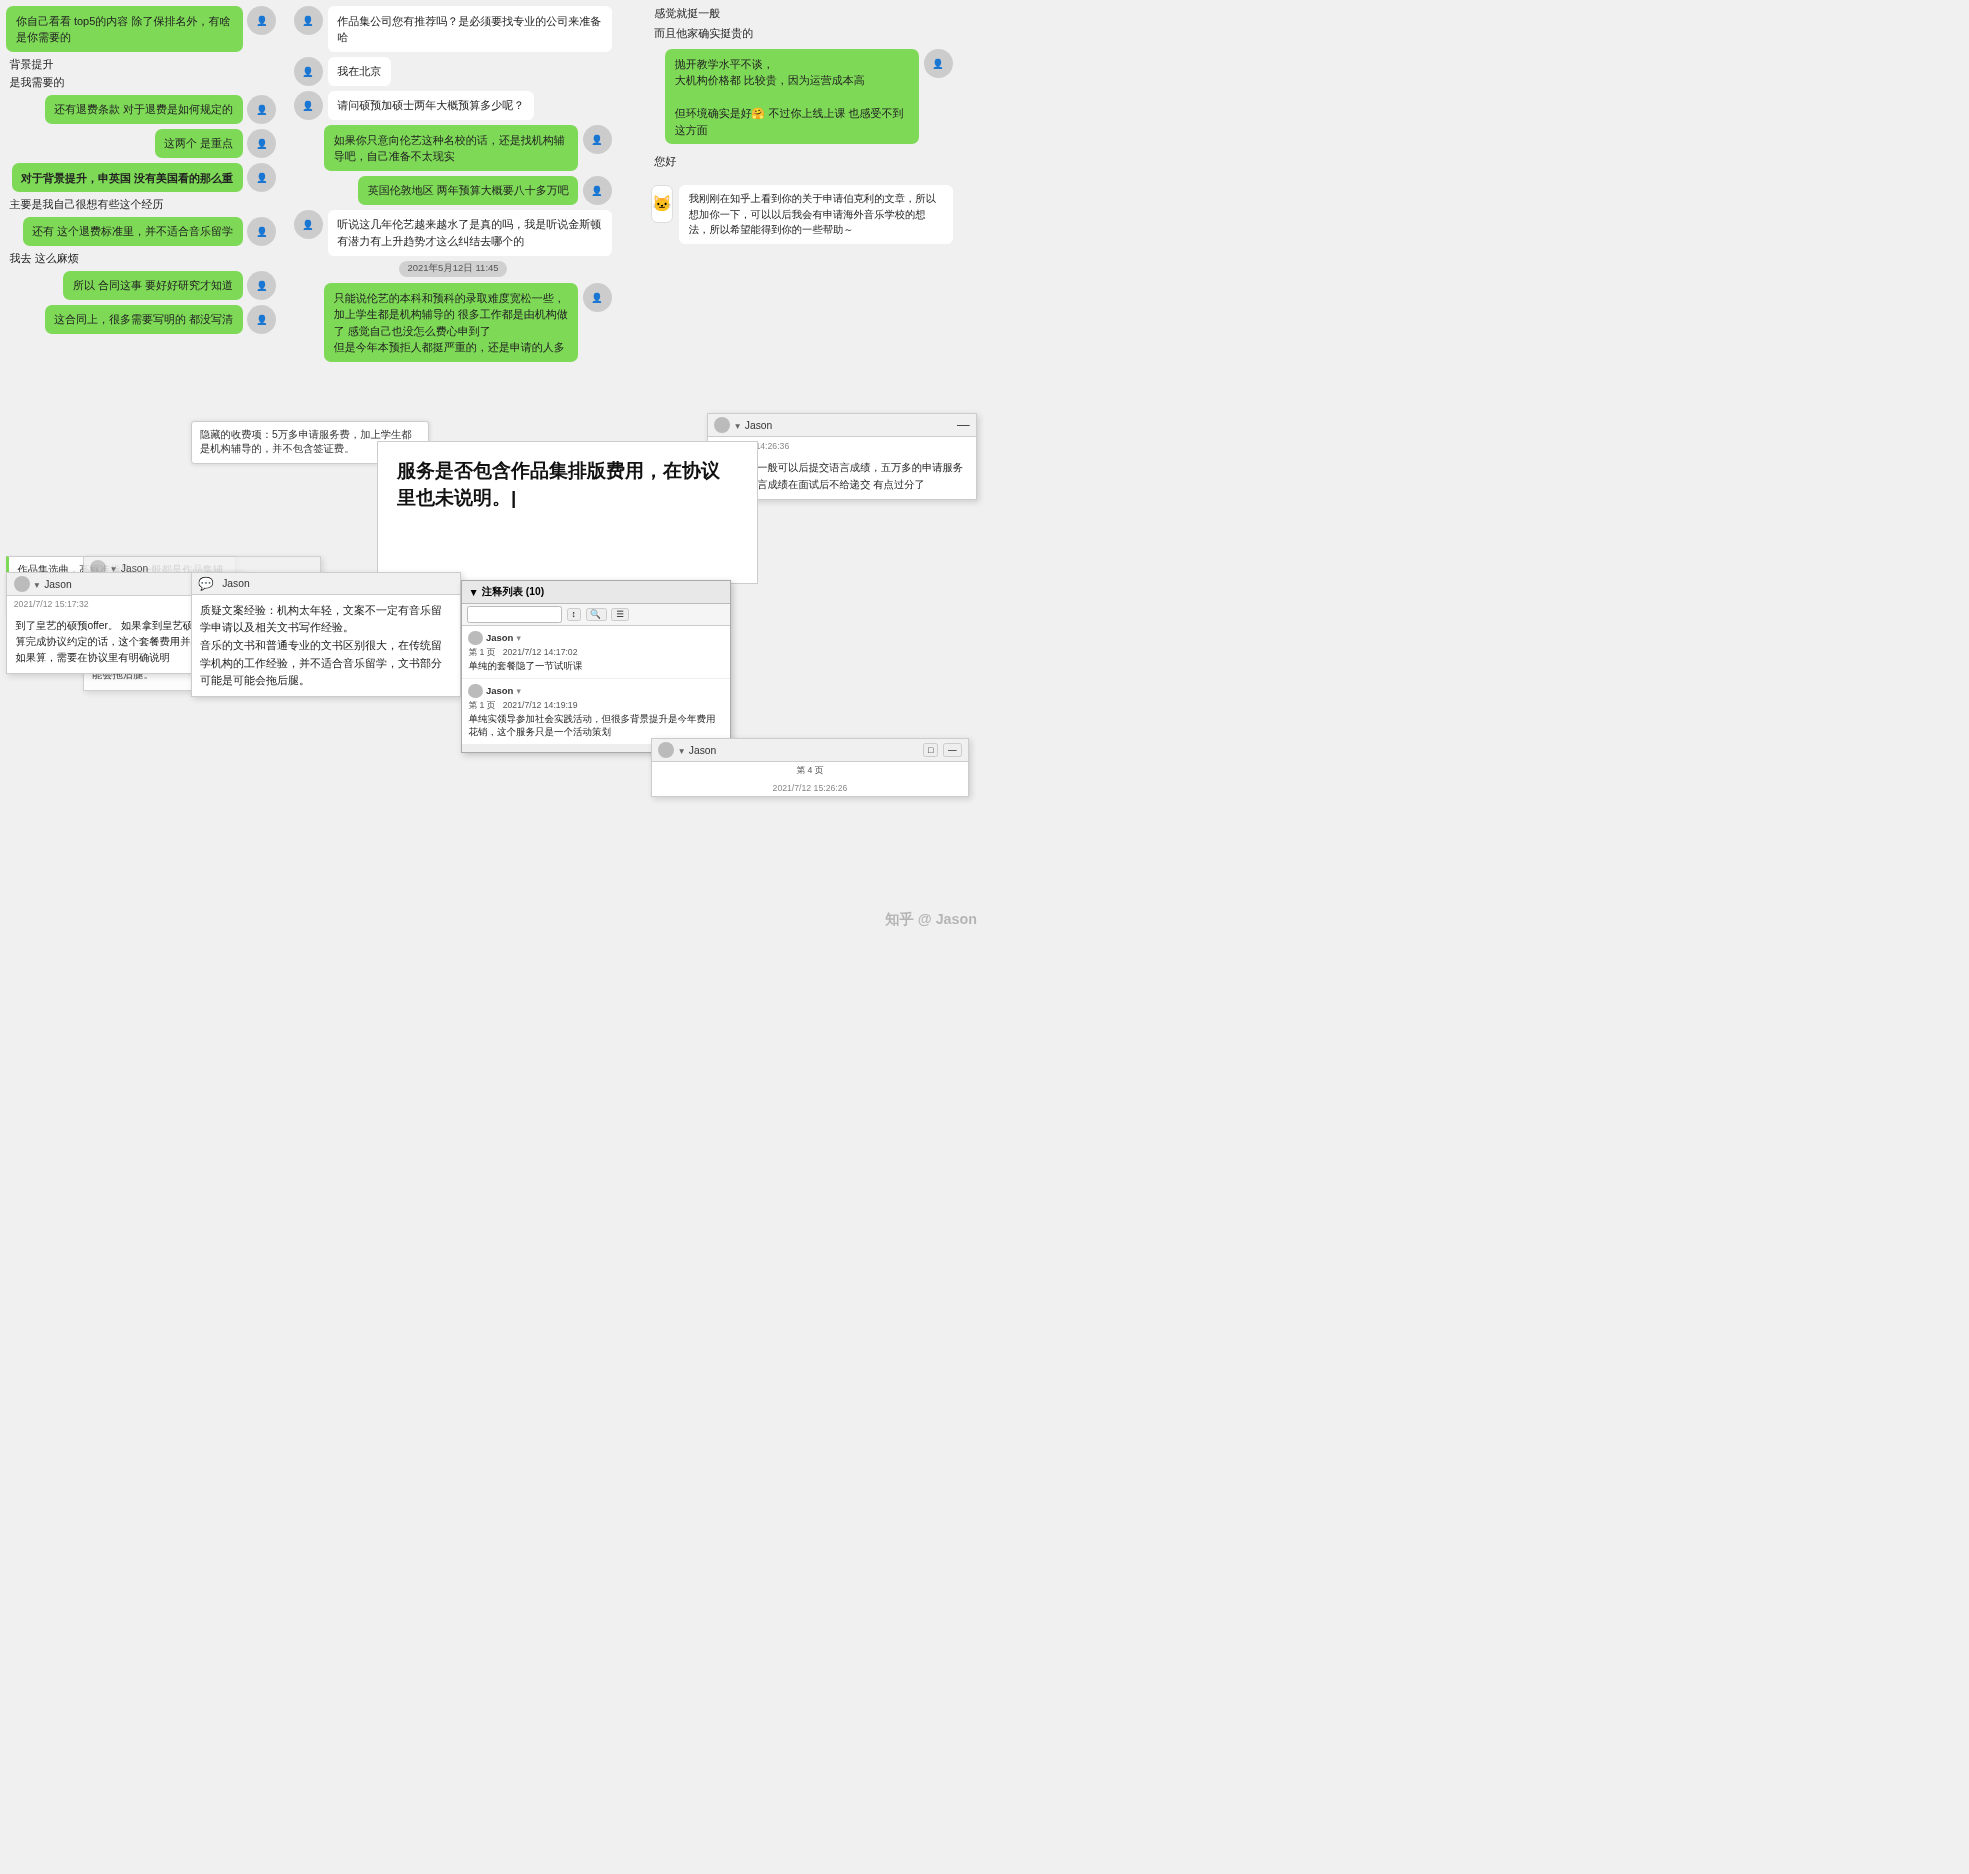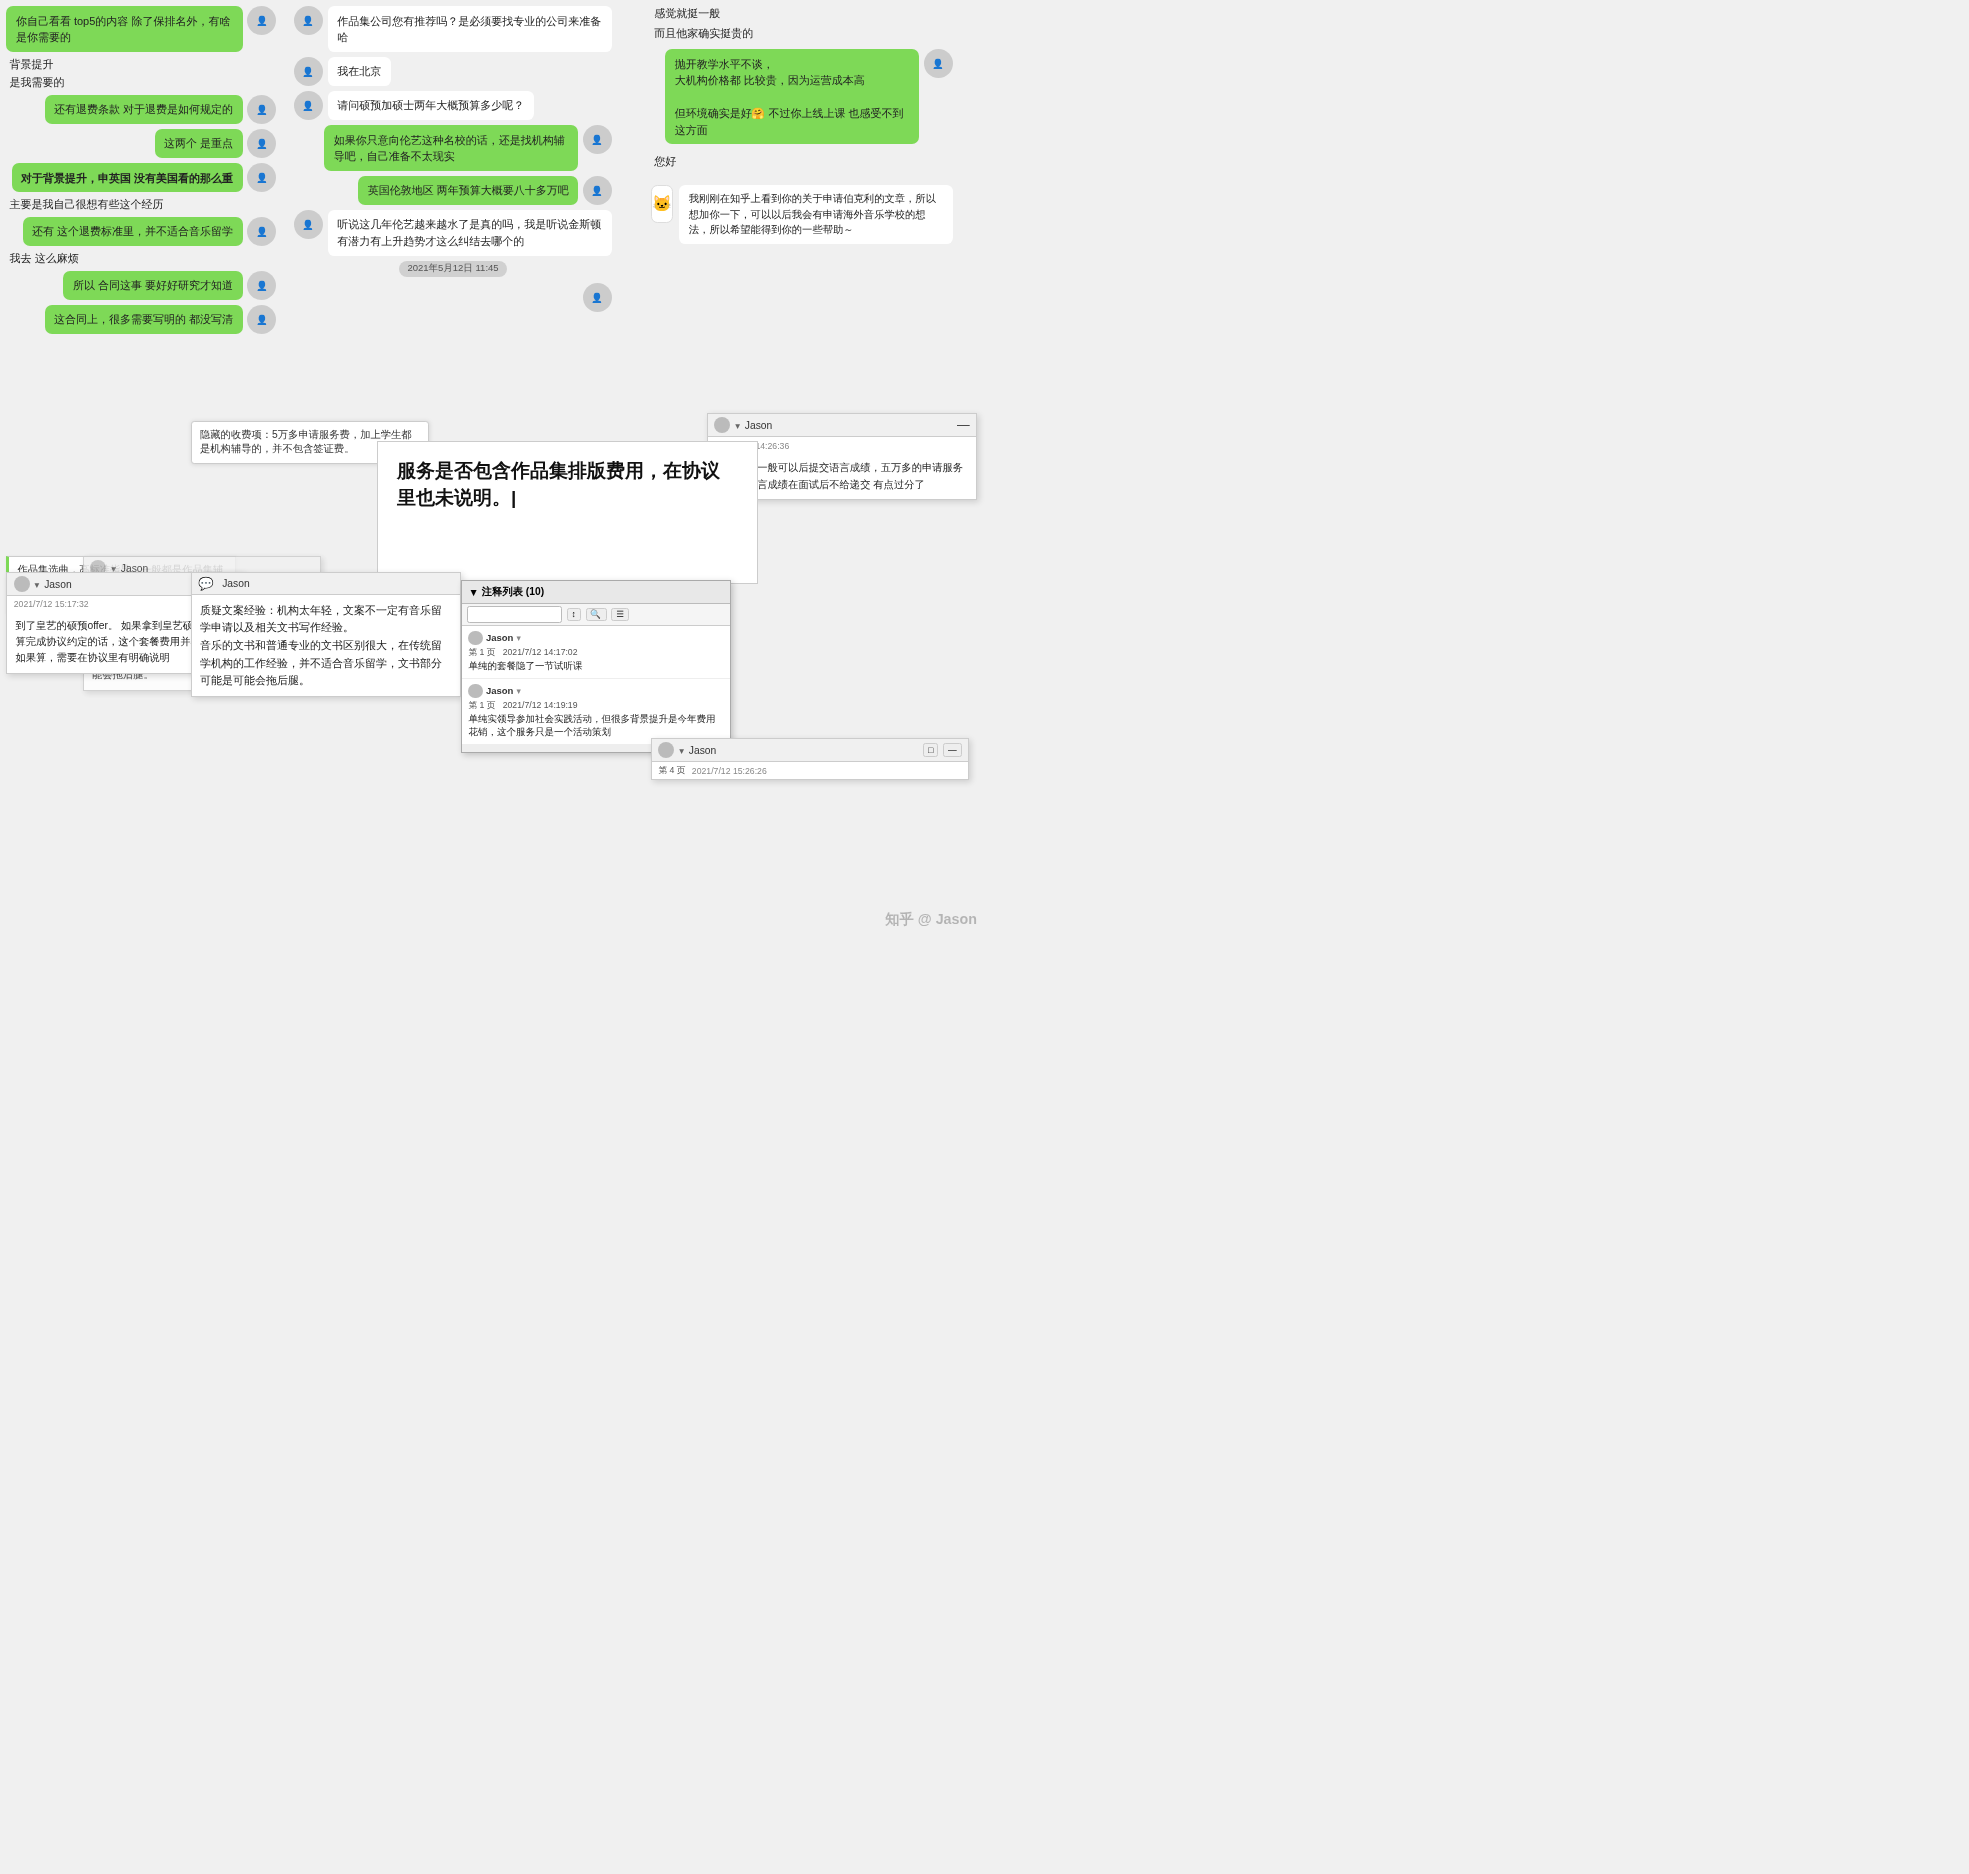--- a/index.html
+++ b/index.html
@@ -285,20 +285,22 @@
     <div style="display:flex; align-items:flex-start; gap:4.8px; margin-bottom:4.8px;">
       <div class="avatar-circle">👤</div>
       <div class="bubble-white">听说这几年伦艺越来越水了是真的吗，我是听说金斯顿有潜力有上升趋势才这么纠结去哪个的</div>
     </div>
 
     <div style="text-align:center; margin-bottom:6.4px;">
       <span class="date-badge">2021年5月12日 11:45</span>
     </div>
 
     <div style="display:flex; justify-content:flex-end; align-items:flex-start; gap:4.8px; margin-bottom:4.8px;">
+      <div class="bubble-green" style="white-space:pre-line;">只能说伦艺的本科和预科的录取难度宽松一些，加上学生都是机构辅导的 很多工作都是由机构做了 感觉自己也没怎么费心申到了
+但是今年本预拒人都挺严重的，还是申请的人多</div>
       <div class="avatar-circle">👤</div>
     </div>
   </div>
 
   <div style="position:absolute; top:6.4px; left:651px; width:302px;">
     <div style="margin-bottom:4.8px; font-size:11px; color:#222; padding-left:3.2px;">感觉就挺一般</div>
     <div style="margin-bottom:8px; font-size:11px; color:#222; padding-left:3.2px;">而且他家确实挺贵的</div>
 
     <div style="display:flex; justify-content:flex-end; align-items:flex-start; gap:4.8px; margin-bottom:9.5px;">
       <div class="bubble-green" style="white-space:pre-line;">抛开教学水平不谈，
@@ -416,21 +418,21 @@
 
   <div class="panel" style="top:738px; left:651px; width:318px;">
     <div class="panel-header">
       <span class="avatar-small"></span>
       <span style="font-size:9.5px; color:#666;">▾</span>
       <span>Jason</span>
       <span style="flex:1;"></span>
       <button class="btn-small">□</button>
       <button class="btn-small">—</button>
     </div>
-    <div style="padding:2.4px 6.4px; display:flex; gap:6.4px; align-items:center;">
+    <div style="padding:2.4px 6.4px; display:flex; gap:6.4px; align-items:center;flex-direction:column;">
       <span style="font-size:8.7px; color:#555;">第 4 页</span>
       <span style="font-size:8.7px; color:#888;">2021/7/12 15:26:26</span>
     </div>
   </div>
 
   <div class="watermark">知乎 @ Jason</div>
 
 </div>
 
 

